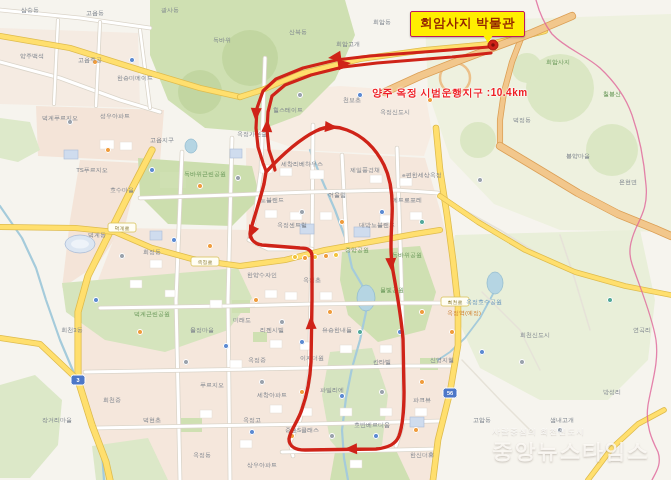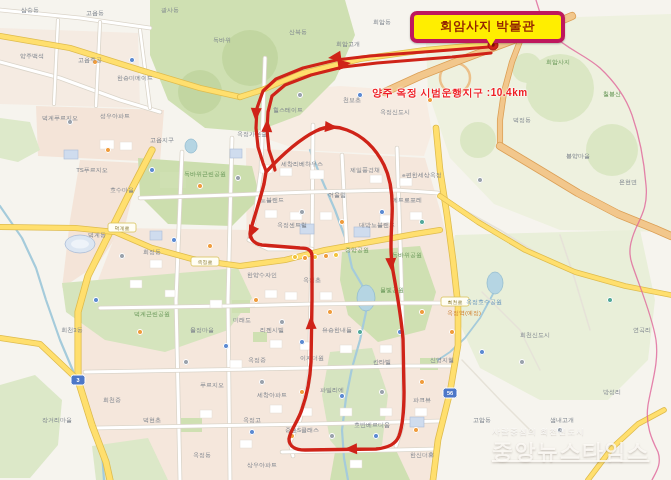--- a/index.html
+++ b/index.html
@@ -1,33 +1,33 @@
 <!DOCTYPE html>
 <html><head>
 <meta charset="utf-8">
 <style>
   html,body{margin:0;padding:0;background:#d8d8d8;}
   .stage{position:relative;width:671px;height:480px;overflow:hidden;
          font-family:"Liberation Sans",sans-serif;background:#f6f4ee;}
   #map{position:absolute;left:0;top:0;}
   .callout{position:absolute;left:410px;top:11px;background:#ffee00;
-           border:4px solid #be185d;border-radius:7px;padding:3px 26px 4px;
+           border:1px solid #be185d;border-radius:2px;padding:3px 9px 4px;
            font-size:12.5px;font-weight:800;color:#942500;letter-spacing:.5px;
            box-shadow:0 1px 2px rgba(0,0,0,.25);white-space:nowrap;}
   .callout-tail{position:absolute;left:72px;bottom:-7px;width:0;height:0;
            border-left:5px solid transparent;border-right:5px solid transparent;
            border-top:8px solid #ffee00;}
   .banner{position:absolute;left:372px;top:86px;font-size:10px;font-weight:800;
            color:#ee1d23;letter-spacing:.5px;white-space:nowrap;
            text-shadow:0 0 2px #fff,0 0 2px #fff,0 0 3px rgba(255,255,255,.9);}
   .watermark{position:absolute;left:492px;top:426px;pointer-events:none;text-align:left;}
   .wm-tagline{font-size:8px;color:rgba(255,255,255,.72);letter-spacing:1px;
            text-shadow:0 1px 1px rgba(140,130,120,.35);white-space:nowrap;}
   .wm-brand{font-size:21px;font-weight:800;color:rgba(255,253,249,.82);
-           letter-spacing:1.5px;text-shadow:0 1px 2px rgba(130,118,105,.4);white-space:nowrap;text-decoration:underline;}
+           letter-spacing:1.5px;text-shadow:0 1px 2px rgba(130,118,105,.4);white-space:nowrap;}
 </style>
 </head>
 <body>
 
 <div class="stage">
   <svg id="map" width="671" height="480" viewBox="0 0 671 480">
       <g>
         <polygon points="425,22 671,14 671,232 560,230 494,204 450,158 428,92" fill="#eef1df"></polygon>
         <circle cx="560" cy="88" r="34" fill="#dbe7c4" stroke="none" stroke-width="0"></circle>
         <circle cx="612" cy="150" r="26" fill="#dbe7c4" stroke="none" stroke-width="0"></circle>

